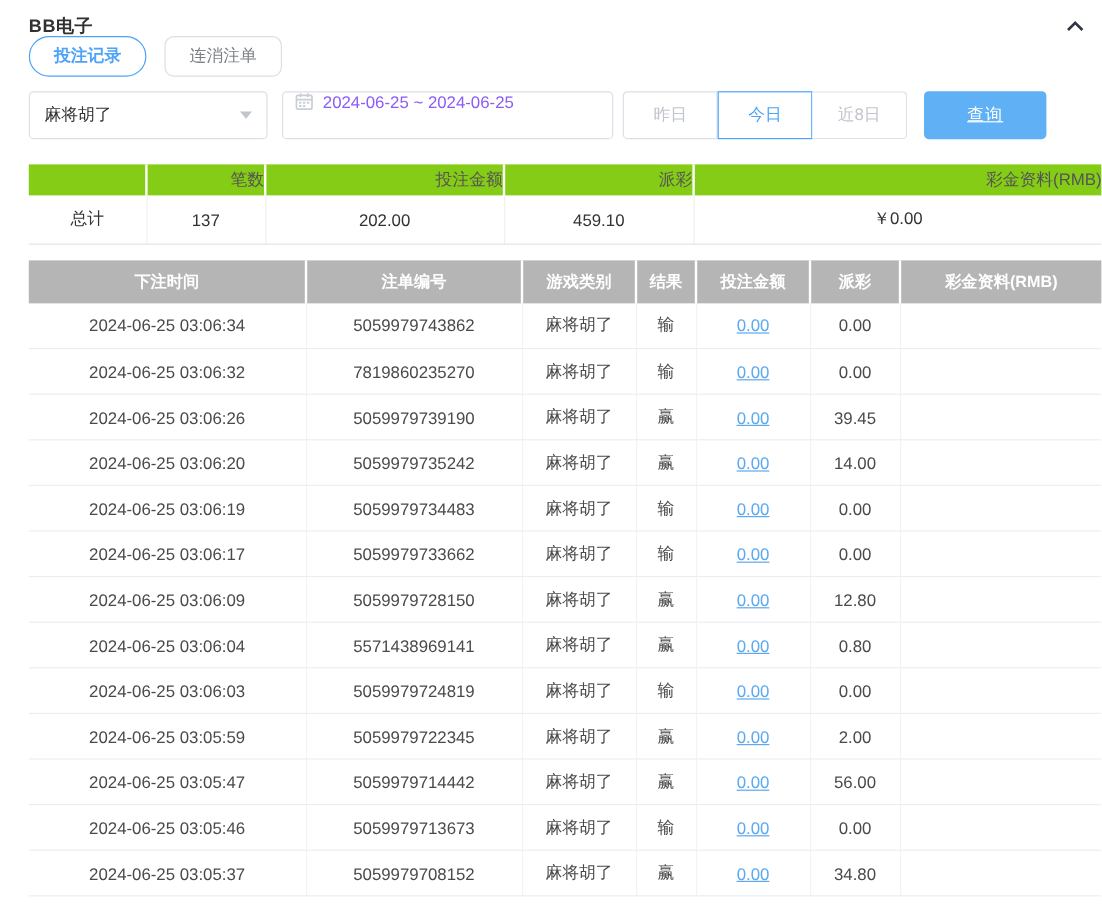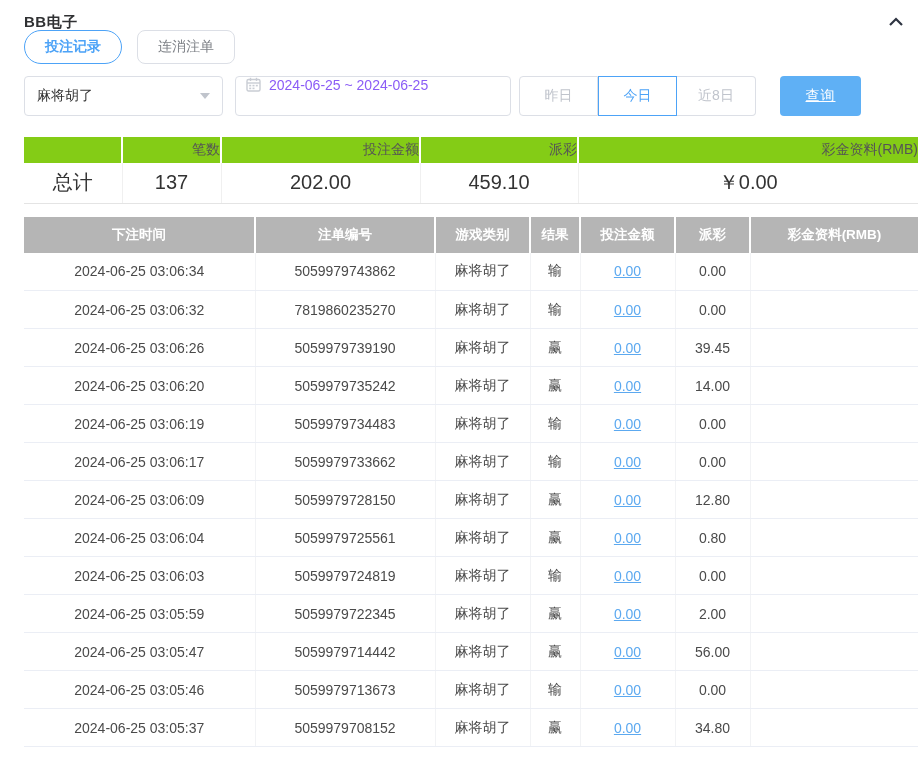--- a/index.html
+++ b/index.html
@@ -33,31 +33,31 @@
     margin-left:12px; display:flex; align-items:flex-start; padding:0 10px; font-size:14px;
     color:#8b5cf6; cursor:text; }
   .date-box .txt { margin-left:8px; white-space:nowrap; }
   .btn-group { display:flex; margin-left:8px; }
   .range-btn { height:40px; width:79px; background:#fff; border:1px solid #dcdfe6;
     font-size:14px; color:#c0c4cc; display:flex; align-items:center; justify-content:center;
     cursor:pointer; border-left-width:0; }
   .range-btn:first-child { border-left-width:1px; border-radius:4px 0 0 4px; }
   .range-btn:last-child { border-radius:0 4px 4px 0; }
   .range-btn.active { border:1px solid var(--accent); color:var(--accent); }
-  .query-btn { height:40px; width:81px; margin-left:24px; background:var(--btn);
+  .query-btn { height:40px; width:102px; margin-left:14px; background:var(--btn);
     color:#fff; border:none; border-radius:4px; font-size:14px; cursor:pointer;
     letter-spacing:1px;text-decoration:underline; }
 
   
   table { border-collapse:collapse; table-layout:fixed; }
   .summary-table { margin-top:21px; width:894px; }
   .summary-table th { background:#84cc16; height:26px; font-size:14px; font-weight:400;
     color:#555; text-align:right; border-right:2px solid #fff; }
   .summary-table th:last-child { border-right:none; }
-  .summary-table td { height:40px; text-align:center; font-size:20px; color:#333;
+  .summary-table td { height:40px; text-align:center; font-size:14px; color:#333;
     border-right:1px solid #f0f0f0; border-bottom:1px solid #e4e4e4; background:#fff; }
   .summary-table td:last-child { border-right:none;text-align:center; }
 
   .records-table { margin-top:13px; width:894px; }
   .records-table th { background:#b5b5b5; height:36px; color:#fff; font-size:13.5px;
     font-weight:700; text-align:center; border-right:2px solid #fff; }
   .records-table th:last-child { border-right:none; }
   .records-table td { height:38px; text-align:center; font-size:14px; color:#4a4a4a;
     border-bottom:1px solid #ebeef5; border-right:1px solid #f2f3f5; background:#fff; }
   .records-table td:last-child { border-right:none; }
@@ -249,21 +249,21 @@
     <td>赢</td>
     <td>
       <a class="bet-link">0.00</a>
     </td>
     <td>12.80</td>
     <td></td>
   </tr>
 
   <tr>
     <td>2024-06-25 03:06:04</td>
-    <td>5059979725561</td>
+    <td>5571438969141</td>
     <td>麻将胡了</td>
     <td>赢</td>
     <td>
       <a class="bet-link">0.00</a>
     </td>
     <td>0.80</td>
     <td></td>
   </tr>
 
   <tr>

